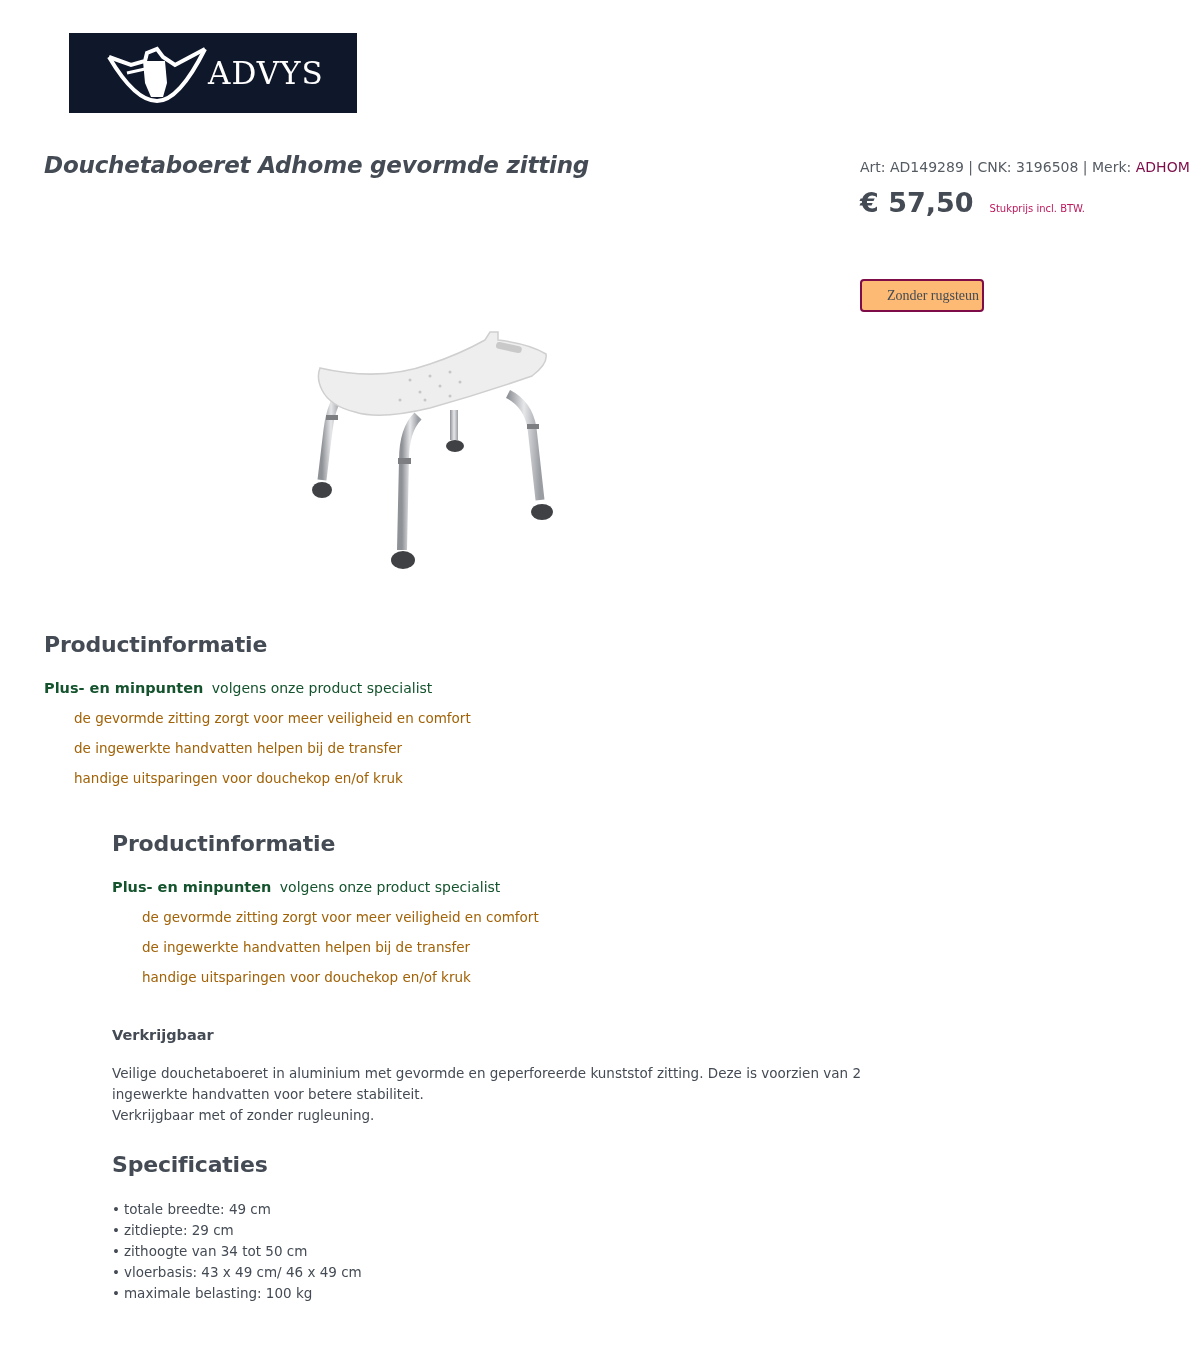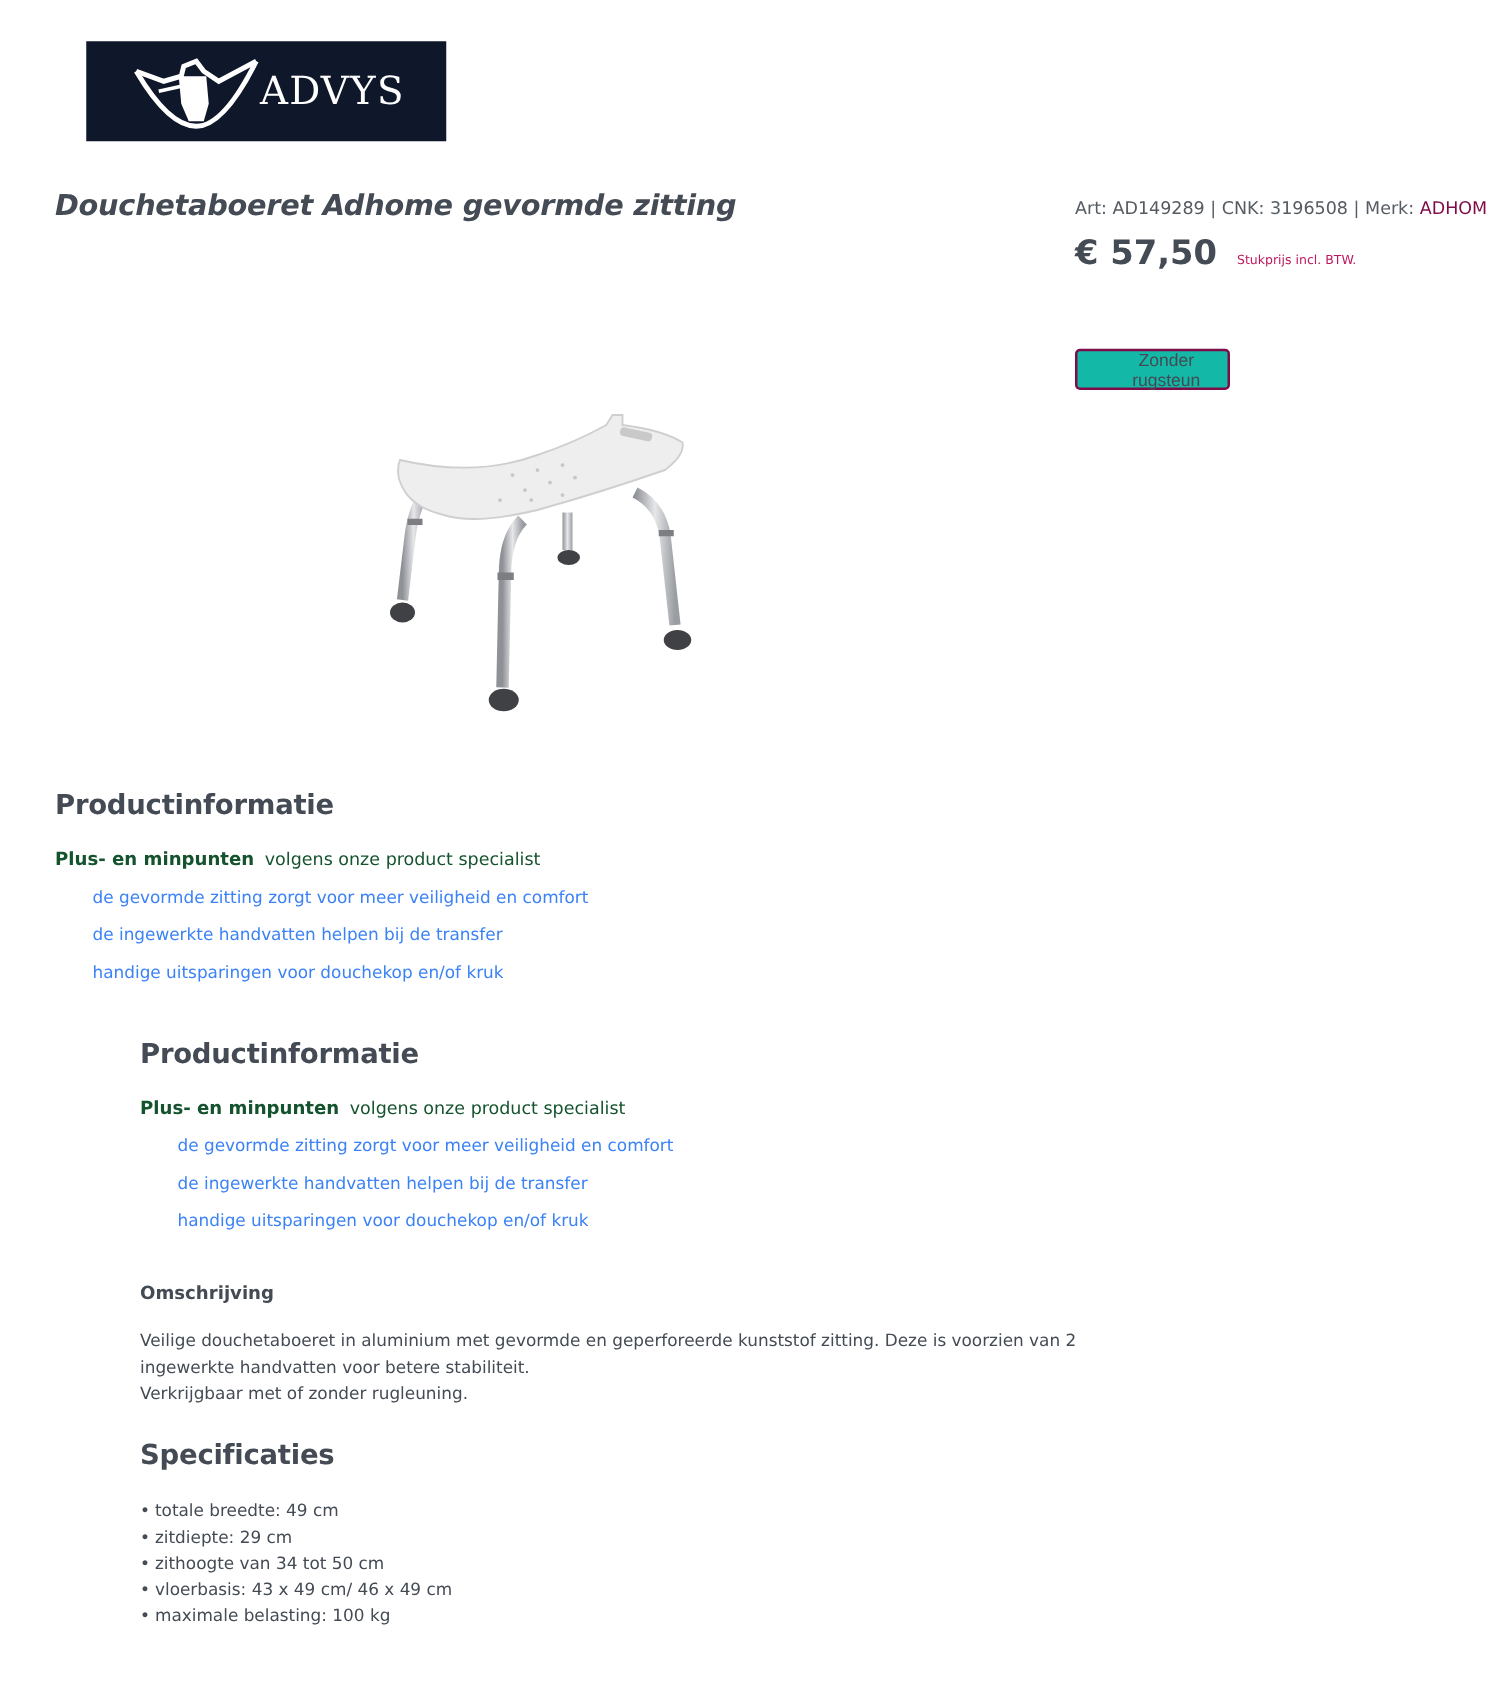--- a/index.html
+++ b/index.html
@@ -13,28 +13,28 @@
   .product-title { position: absolute; left: 44px; top: 152px; font-size: 23px; font-weight: bold; color: #444b54; letter-spacing: -0.2px; font-style: italic; }
 
   .meta { position: absolute; left: 860px; top: 159px; font-size: 14px; color: #555b62; white-space: nowrap; }
   .meta .brand { color: #7d0c48; }
 
   .price-row { position: absolute; left: 860px; top: 187px; display: flex; align-items: baseline; white-space: nowrap; }
   .price { font-size: 27px; font-weight: bold; color: #444b54; }
   .price-note { font-size: 10px; color: #be185d; margin-left: 16px; }
 
   .type-label { position: absolute; left: 860px; top: 252px; font-size: 13px; font-weight: bold; color: #444b54; margin-top: 40px; }
-  .type-option { position: absolute; left: 860px; top: 279px; width: 124px; height: 33px; border: 2px solid #7d0c48; border-radius: 4px; background: #14b8a6; font-size: 14px; color: #444b54; display: flex; align-items: center; justify-content: center; cursor: pointer; font-family: Liberation Sans, sans-serif; padding-left: 22px; }
+  .type-option { position: absolute; left: 860px; top: 279px; width: 124px; height: 33px; border: 2px solid #7d0c48; border-radius: 4px; background: #fdba74; font-size: 14px; color: #444b54; display: flex; align-items: center; justify-content: center; cursor: pointer; font-family: Liberation Serif, serif; padding-left: 22px; }
 
   .product-image { position: absolute; left: 300px; top: 320px; width: 270px; height: 260px; }
 
   .section-h2 { font-size: 22px; font-weight: bold; color: #444b54; letter-spacing: -0.2px; }
   .pm-line { font-size: 14px; color: #14532d; }
   .pm-line b { font-size: 14.5px; font-weight: bold; margin-right: 4px; }
-  .pm-item { font-size: 13.5px; color: #3b82f6; }
+  .pm-item { font-size: 13.5px; color: #a16207; }
 
   .block1 { position: absolute; left: 44px; top: 632px; }
   .block2 { position: absolute; left: 112px; top: 831px; }
   .block .pm-line { position: absolute; left: 0; top: 48px; white-space: nowrap; }
   .block .pm-item { position: absolute; left: 30px; white-space: nowrap; }
   .block .i0 { top: 78px; }
   .block .i1 { top: 108px; }
   .block .i2 { top: 138px; }
 
   .desc-h { position: absolute; left: 112px; top: 1027px; font-size: 14.5px; font-weight: bold; color: #444b54; }
@@ -135,21 +135,21 @@
   <h2 class="section-h2">Productinformatie</h2>
   <div class="pm-line">
     <b>Plus- en minpunten</b>
     <span>volgens onze product specialist</span>
   </div>
   <div class="pm-item i0">de gevormde zitting zorgt voor meer veiligheid en comfort</div>
   <div class="pm-item i1">de ingewerkte handvatten helpen bij de transfer</div>
   <div class="pm-item i2">handige uitsparingen voor douchekop en/of kruk</div>
 </section>
 
-<h3 class="desc-h">Omschrijving</h3>
+<h3 class="desc-h">Verkrijgbaar</h3>
 <div class="desc-text">
   <p>Veilige douchetaboeret in aluminium met gevormde en geperforeerde kunststof zitting. Deze is voorzien van 2 ingewerkte handvatten voor betere stabiliteit.</p>
   <p>Verkrijgbaar met of zonder rugleuning.</p>
 </div>
 
 <h2 class="section-h2 spec-h">Specificaties</h2>
 <ul class="spec-list">
   <li>totale breedte: 49 cm</li>
   <li>zitdiepte: 29 cm</li>
   <li>zithoogte van 34 tot 50 cm</li>

